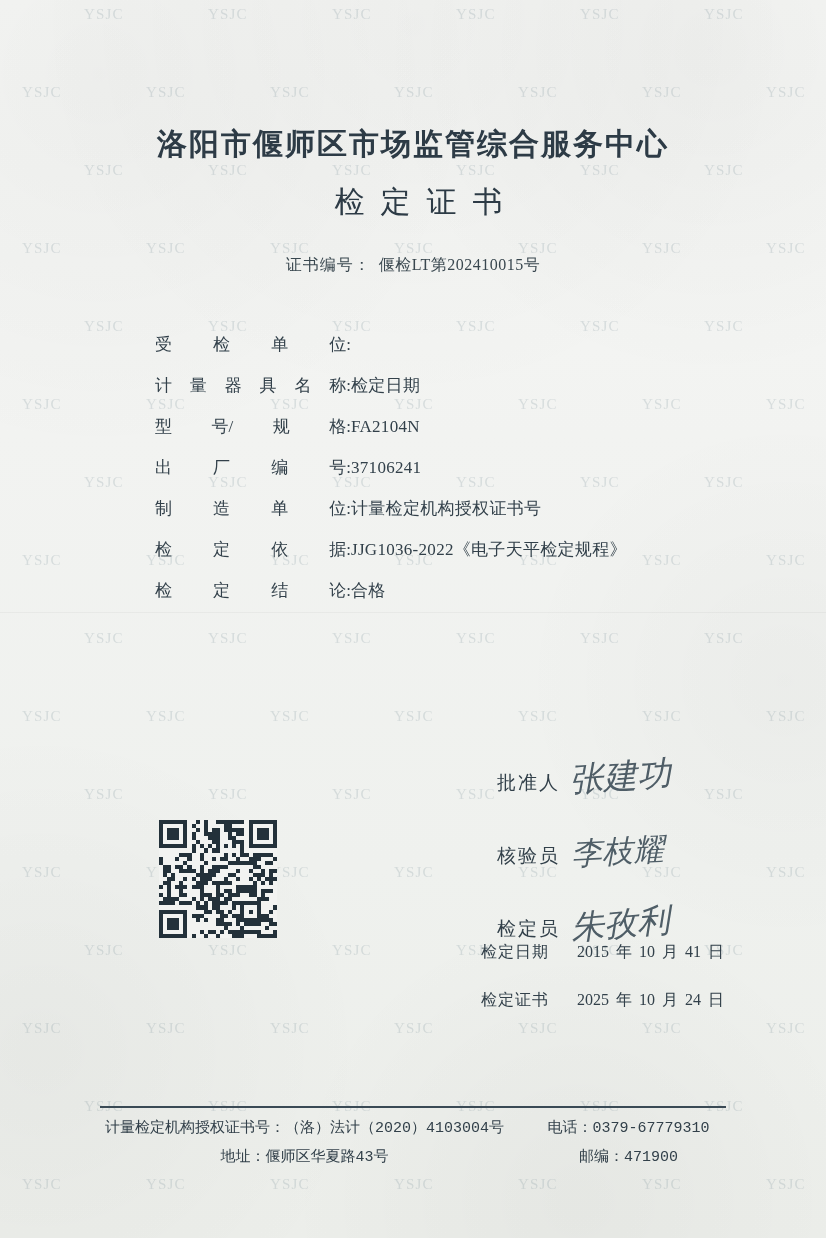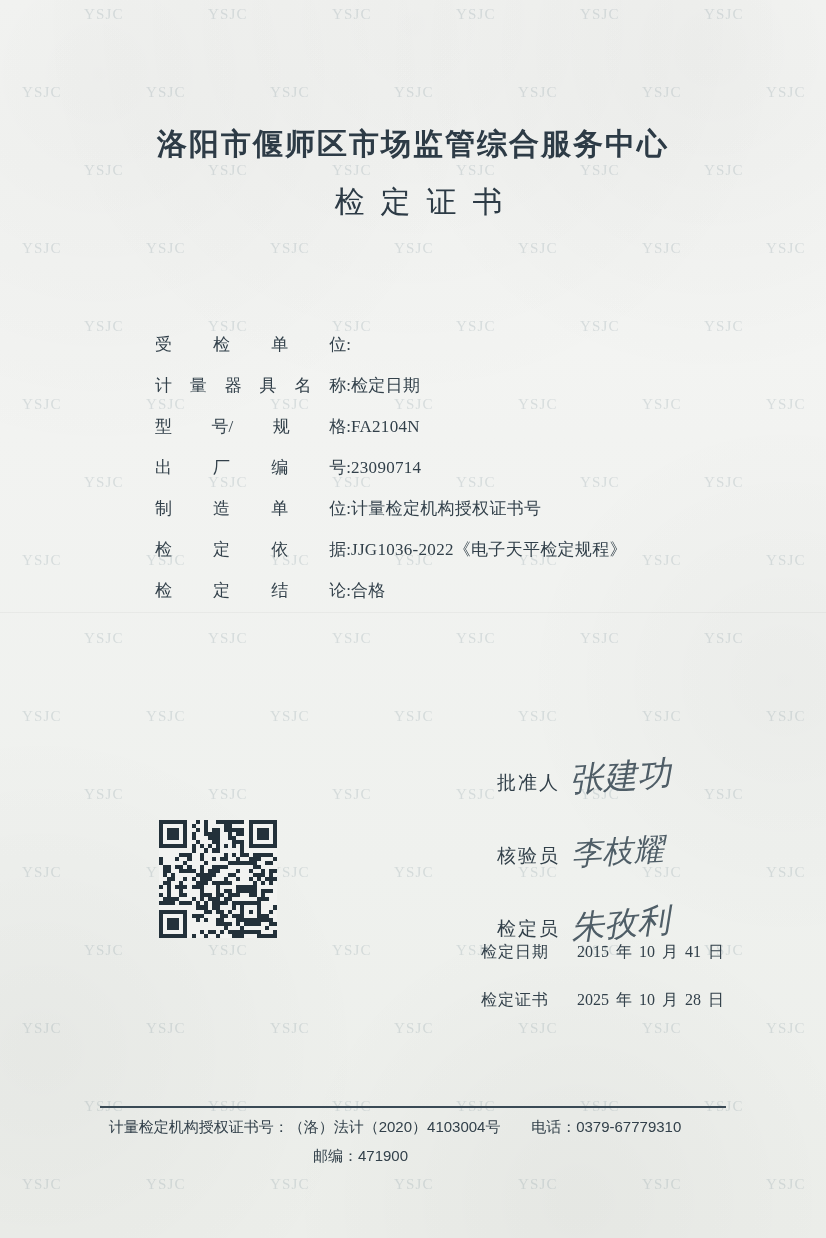--- a/index.html
+++ b/index.html
@@ -206,33 +206,33 @@
     left: 100px;
     right: 100px;
     top: 1106px;
     border-top: 2px solid #3a4a55;
   }
   .footer {
     position: absolute;
     left: 100px;
     right: 100px;
     top: 1113px;
-    font-family: Liberation Sans, sans-serif;
+    font-family: Liberation Mono, monospace;
     font-size: 15px;
     color: #32404a;
   }
   .footer-line {
     display: flex;
     justify-content: center;
     gap: 22px;
     height: 29px;
     align-items: center;
   }
   .footer-left { width: 420px; text-align: center; }
-  .footer-right { width: 200px; }
+  .footer-right { width: 200px; text-align: center; }
 
   
   .crease {
     position: absolute;
     left: 0; right: 0;
     height: 1px;
     background: rgba(0,0,0,0.035);
   }
 </style>
 </head>
@@ -349,20 +349,24 @@
       <div class="wm" style="left: 766px; top: 1176px;">YSJC</div>
     </div>
 
   <div class="crease" style="top:612px"></div>
 
   <div class="header">
     <div class="org-title">洛阳市偃师区市场监管综合服务中心</div>
     <div class="doc-title">检定证书</div>
   </div>
 
+  <div class="cert-no-row">
+    <span class="cert-no-label">证书编号：</span>
+    <span class="cert-no-value">偃检LT第202410015号</span>
+  </div>
 
   <div class="fields" id="fields">
       <div class="field-row">
         <div class="field-label">
           <span>受</span>
           <span>检</span>
           <span>单</span>
           <span>位:</span>
         </div>
       </div>
@@ -386,21 +390,21 @@
         </div>
         <div class="field-value">FA2104N</div>
       </div>
       <div class="field-row">
         <div class="field-label">
           <span>出</span>
           <span>厂</span>
           <span>编</span>
           <span>号:</span>
         </div>
-        <div class="field-value">23090714</div>
+        <div class="field-value">37106241</div>
       </div>
       <div class="field-row">
         <div class="field-label">
           <span>制</span>
           <span>造</span>
           <span>单</span>
           <span>位:</span>
         </div>
         <div class="field-value">计量检定机构授权证书号</div>
       </div>
@@ -862,29 +866,30 @@
         <span class="date-unit">月</span>
         <span>41</span>
         <span class="date-unit">日</span>
       </div>
       <div class="date-row">
         <span class="date-label">检定证书</span>
         <span class="date-y">2025</span>
         <span class="date-unit">年</span>
         <span>10</span>
         <span class="date-unit">月</span>
-        <span>28</span>
+        <span>24</span>
         <span class="date-unit">日</span>
       </div>
     </div>
 
   <div class="footer-rule"></div>
   <div class="footer">
     <div class="footer-line">
       <span class="footer-left">计量检定机构授权证书号：（洛）法计（2020）4103004号</span>
       <span class="footer-right">电话：0379-67779310</span>
     </div>
     <div class="footer-line">
+      <span class="footer-left">地址：偃师区华夏路43号</span>
       <span class="footer-right">邮编：471900</span>
     </div>
   </div>
 
 </div>
 
 </body></html>

